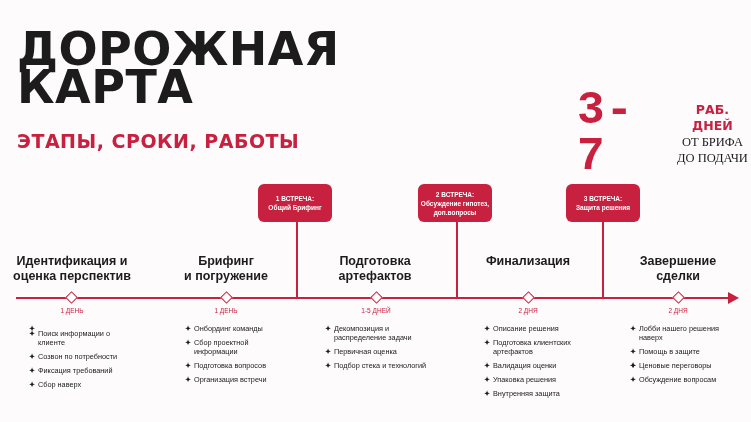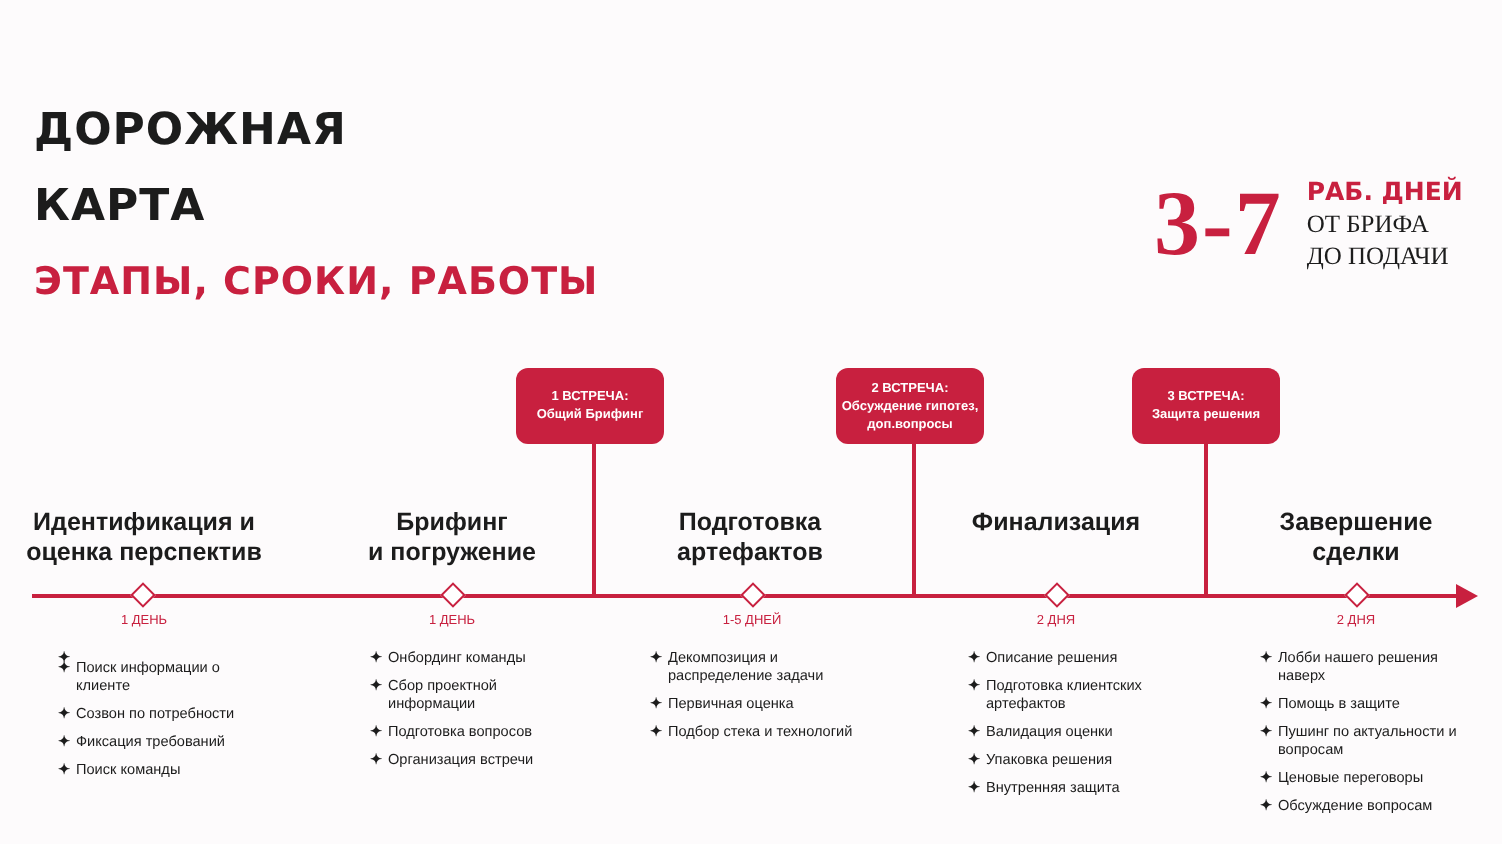--- a/index.html
+++ b/index.html
@@ -1,21 +1,21 @@
 <!DOCTYPE html>
 <html><head>
 <meta charset="utf-8">
 <style>
   html,body{margin:0;padding:0;}
   body{width:751px;height:422px;background:#fdfbfc;position:relative;overflow:hidden;font-family:"Liberation Sans",sans-serif;color:#1a1a1a;}
-  .title{position:absolute;left:17px;top:47px;font-family:"DejaVu Sans",sans-serif;font-size:22px;line-height:38px;letter-spacing:0.5px;color:#1c1c1c;font-weight:bold;}
+  .title{position:absolute;left:17px;top:30px;font-family:"DejaVu Sans",sans-serif;font-size:46px;line-height:38px;letter-spacing:0.5px;color:#1c1c1c;font-weight:bold;}
   .subtitle{position:absolute;left:17px;top:130px;font-family:"DejaVu Sans",sans-serif;font-size:19px;color:#c8203f;letter-spacing:0.5px;font-weight:bold;}
   .dur{position:absolute;left:577px;top:88px;display:flex;align-items:center;}
-  .dur-big{font-family:Liberation Serif, serif;font-size:46px;font-weight:bold;color:#c8203f;line-height:46px;letter-spacing:1px;}
-  .dur-txt{margin-left:12px;font-family:"DejaVu Sans",sans-serif;font-size:12.5px;line-height:16px;}
+  .dur-big{font-family:Liberation Mono, monospace;font-size:46px;font-weight:bold;color:#c8203f;line-height:46px;letter-spacing:1px;}
+  .dur-txt{margin-left:12px;font-family:"DejaVu Sans",sans-serif;font-size:12.5px;line-height:16px;text-align:center;}
   .dur-txt .l1{color:#c8203f;font-weight:bold;}
   .dur-txt .l2,.dur-txt .l3{color:#1c1c1c;font-family:Liberation Serif, serif;}
   .meet{position:absolute;top:184px;width:74px;height:38px;background:#c8203f;border-radius:6px;color:#fff;font-size:6.5px;font-weight:bold;text-align:center;display:flex;flex-direction:column;justify-content:center;line-height:9px;}
   .vline{position:absolute;width:2px;background:#c8203f;top:222px;height:76px;}
   .axis{position:absolute;left:16px;top:297px;width:714px;height:2px;background:#c8203f;}
   .arrow{position:absolute;left:728px;top:292px;width:0;height:0;border-top:6px solid transparent;border-bottom:6px solid transparent;border-left:11px solid #c8203f;}
   .stage-title{position:absolute;top:254px;width:150px;text-align:center;font-size:12.5px;font-weight:bold;line-height:15px;color:#1c1c1c;}
   .diamond{position:absolute;top:293px;width:7px;height:7px;background:#fff;border:1.5px solid #c8203f;transform:rotate(45deg);}
   .days{position:absolute;top:307px;width:80px;text-align:center;font-size:6.5px;color:#c8203f;}
   .tasks{position:absolute;top:324px;margin:0;padding:0;list-style:none;font-size:7.3px;line-height:9px;color:#1c1c1c;}
@@ -66,21 +66,21 @@
   <div>Идентификация и</div>
   <div>оценка перспектив</div>
 </div>
 <div class="diamond" style="left:67px;"></div>
 <div class="days" style="left:32px;">1 ДЕНЬ</div>
 <ul class="tasks" style="left:29px;width:95px;">
   <li><span class="b">✦</span></li>
   <li><span class="b">✦</span><span>Поиск информации о клиенте</span></li>
   <li><span class="b">✦</span><span>Созвон по потребности</span></li>
   <li><span class="b">✦</span><span>Фиксация требований</span></li>
-  <li><span class="b">✦</span><span>Поиск команды</span></li>
+  <li><span class="b">✦</span><span>Сбор наверх</span></li>
 </ul>
 
 <div class="stage-title" style="left:151px;">
   <div>Брифинг</div>
   <div>и погружение</div>
 </div>
 <div class="diamond" style="left:222px;"></div>
 <div class="days" style="left:186px;">1 ДЕНЬ</div>
 <ul class="tasks" style="left:185px;width:100px;">
   <li><span class="b">✦</span><span>Онбординг команды</span></li>
@@ -116,16 +116,16 @@
 
 <div class="stage-title" style="left:603px;">
   <div>Завершение</div>
   <div>сделки</div>
 </div>
 <div class="diamond" style="left:674px;"></div>
 <div class="days" style="left:638px;">2 ДНЯ</div>
 <ul class="tasks" style="left:630px;width:100px;">
   <li><span class="b">✦</span><span>Лобби нашего решения наверх</span></li>
   <li><span class="b">✦</span><span>Помощь в защите</span></li>
-  <li><span class="b">✦</span><span>Пушинг по актуальности и вопросам</span></li>
+  <li><span class="b">✦</span></li>
   <li><span class="b">✦</span><span>Ценовые переговоры</span></li>
   <li><span class="b">✦</span><span>Обсуждение вопросам</span></li>
 </ul>
 
 </body></html>

